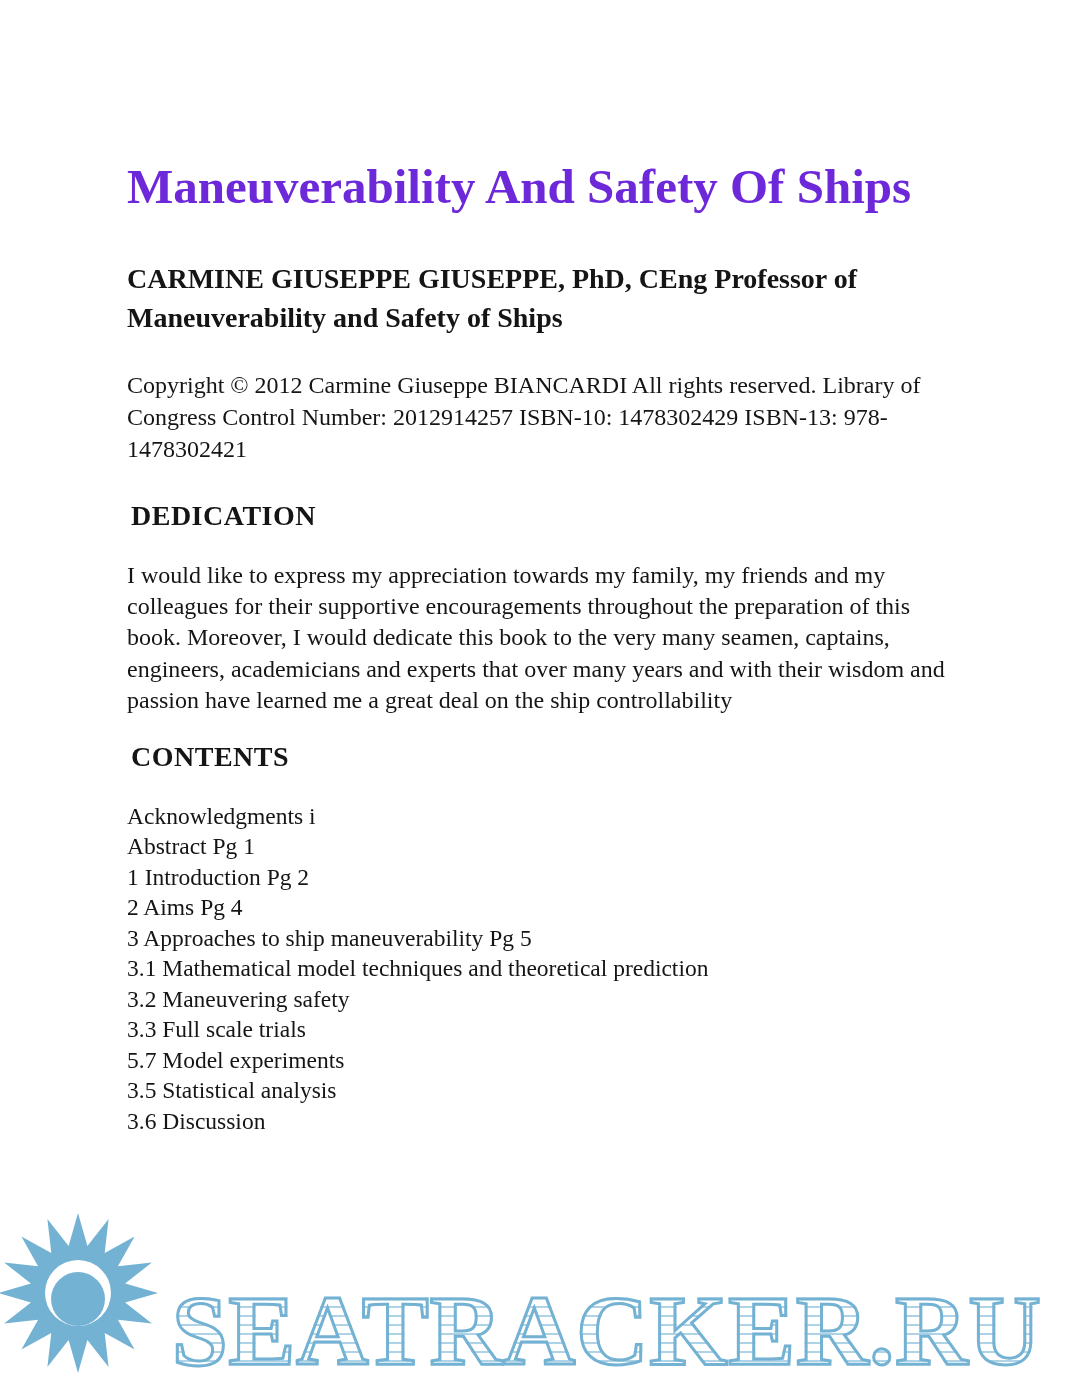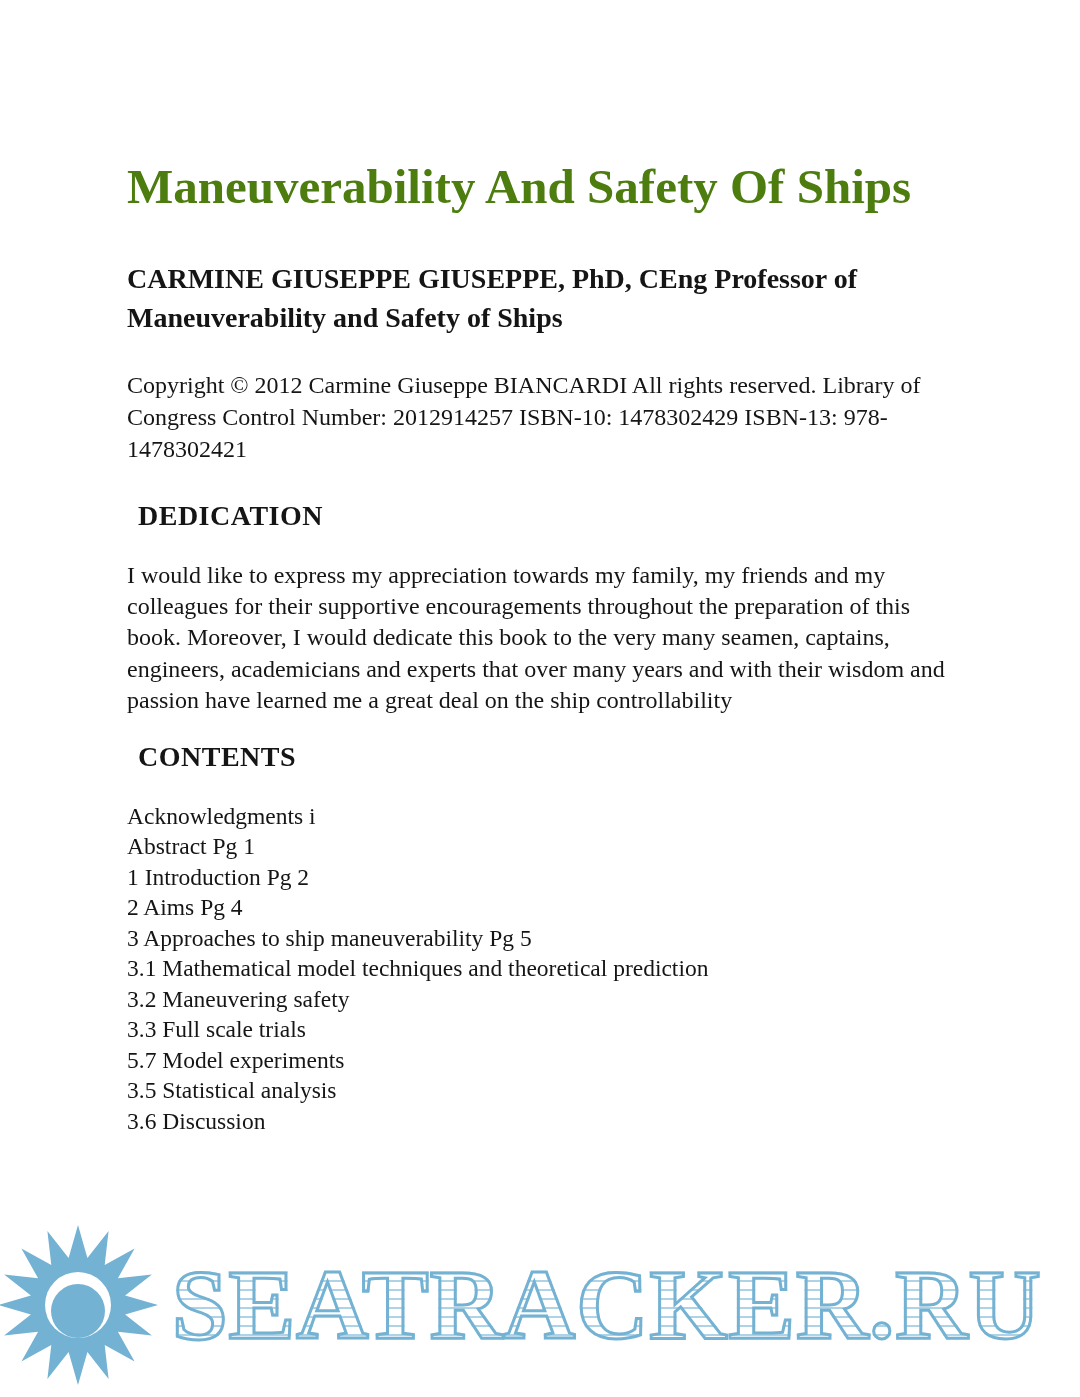--- a/index.html
+++ b/index.html
@@ -21,60 +21,60 @@
     top: 155px;
     width: 833px;
     z-index: 1;
   }
 
   .title {
     font-size: 49px;
     font-weight: bold;
     line-height: 1.3;
     margin: 0 0 40px 0;
-    color: #4d7c0f;
+    color: #6d28d9;
   }
 
   .author {
     font-size: 28px;
     font-weight: bold;
     line-height: 1.4;
     margin: 0 0 32px 0;
   }
 
   .copyright {
     font-size: 24px;
     line-height: 1.34;
     margin: 0 0 34px 0;
   }
 
   .heading {
     font-size: 28px;
     font-weight: bold;
     letter-spacing: 0.5px;
-    margin: 0 0 28px 11px;
+    margin: 0 0 28px 4px;
   }
 
   .body-text {
     font-size: 24px;
     line-height: 1.31;
     margin: 0 0 24px 0;
   }
 
   .toc { font-size: 23.5px; }
   .toc-item { line-height: 30.5px; white-space: nowrap; }
 
   .watermark {
     position: absolute;
     left: 0;
     right: 0;
-    bottom: 4px;
+    bottom: 16px;
     height: 176px;
     display: flex;
-    align-items: center;
+    align-items: flex-end;
     z-index: 2;
     pointer-events: none;
   }
 
   .sun {
     flex: 0 0 auto;
     margin-left: -10px;
     display: block;
     line-height: 0;
   }

